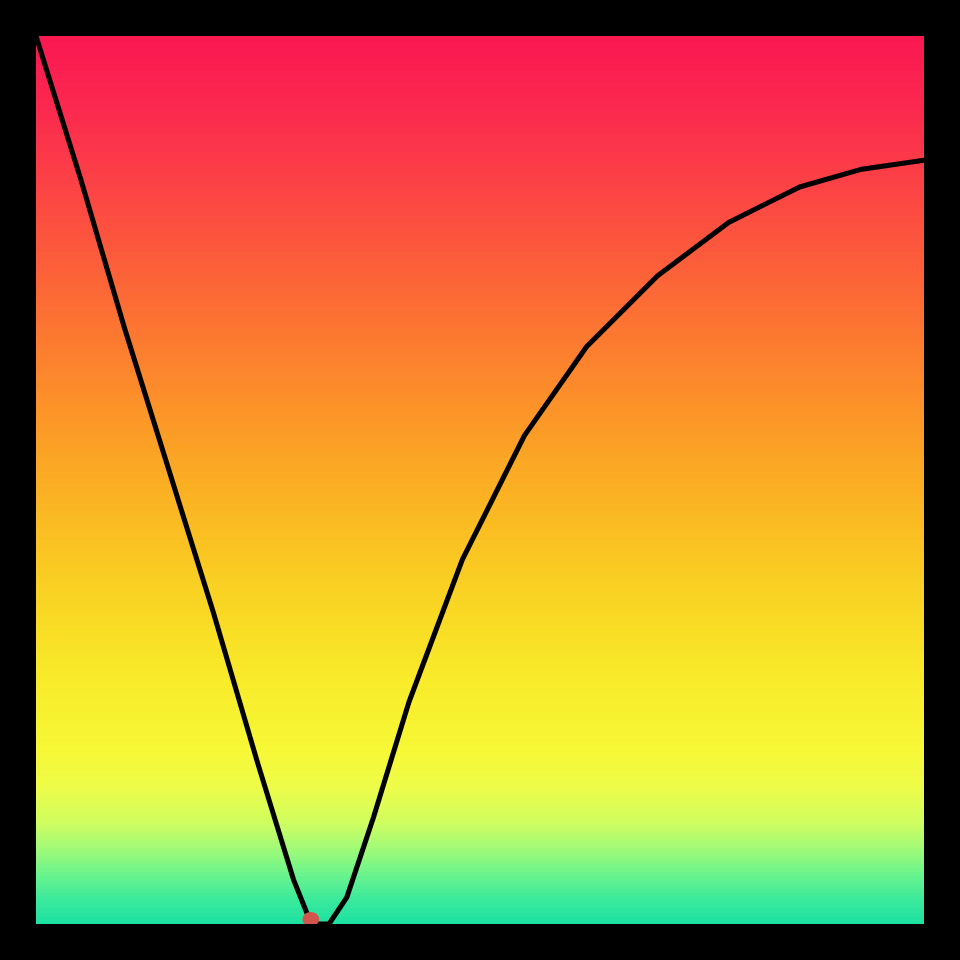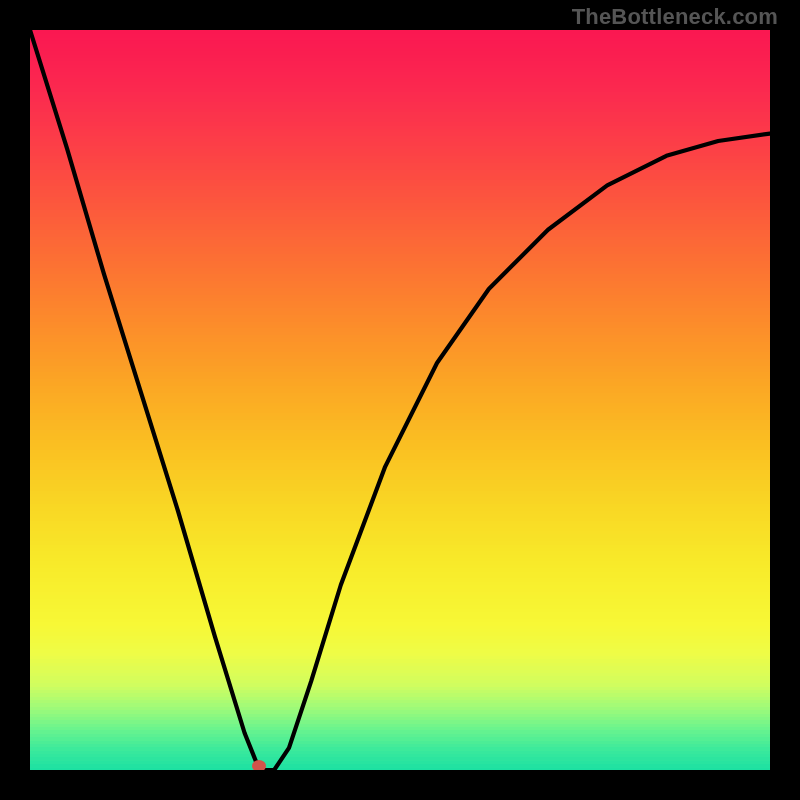--- a/index.html
+++ b/index.html
@@ -62,21 +62,20 @@
     height: 12px;
     border-radius: 50%;
     background: #d2544a;
     z-index: 4;
   }
 </style>
 </head>
 <body>
 
 <div class="frame">
-  <div class="watermark">TheBottleneck.com</div>
 
   <div class="plot-area">
       <div class="grad-slice" style="top: 739.5px; height: 4.86364px; background: rgb(24, 223, 163);"></div>
       <div class="grad-slice" style="top: 736.121px; height: 4.86364px; background: rgb(29, 225, 162);"></div>
       <div class="grad-slice" style="top: 732.742px; height: 4.86364px; background: rgb(34, 226, 161);"></div>
       <div class="grad-slice" style="top: 729.363px; height: 4.86364px; background: rgb(40, 228, 160);"></div>
       <div class="grad-slice" style="top: 725.984px; height: 4.86364px; background: rgb(45, 229, 159);"></div>
       <div class="grad-slice" style="top: 722.605px; height: 4.86364px; background: rgb(50, 231, 158);"></div>
       <div class="grad-slice" style="top: 719.226px; height: 4.86364px; background: rgb(55, 232, 157);"></div>
       <div class="grad-slice" style="top: 715.847px; height: 4.86364px; background: rgb(61, 234, 155);"></div>

